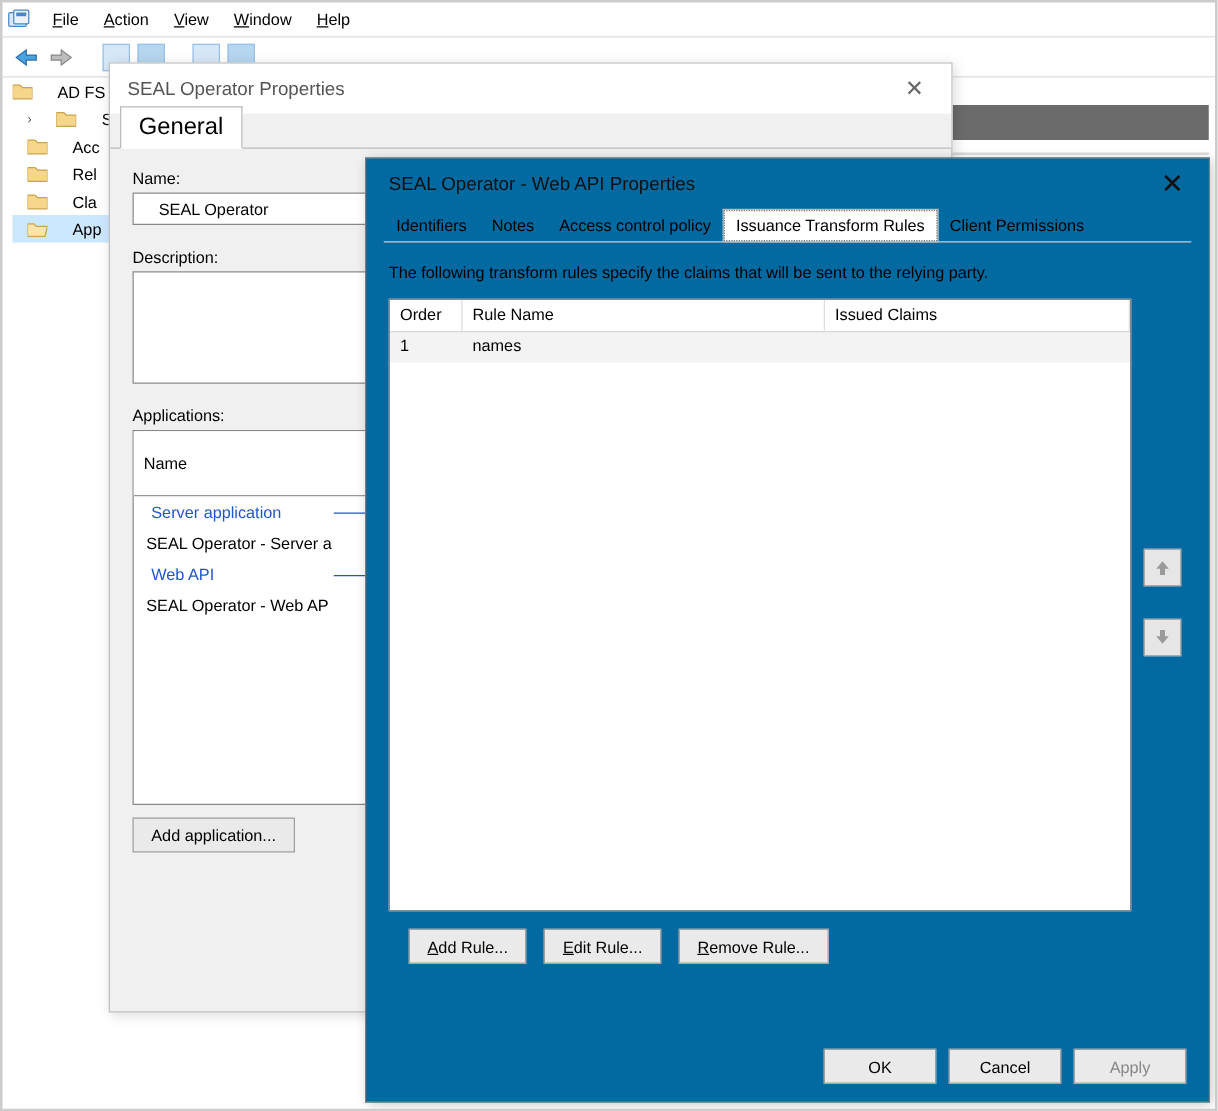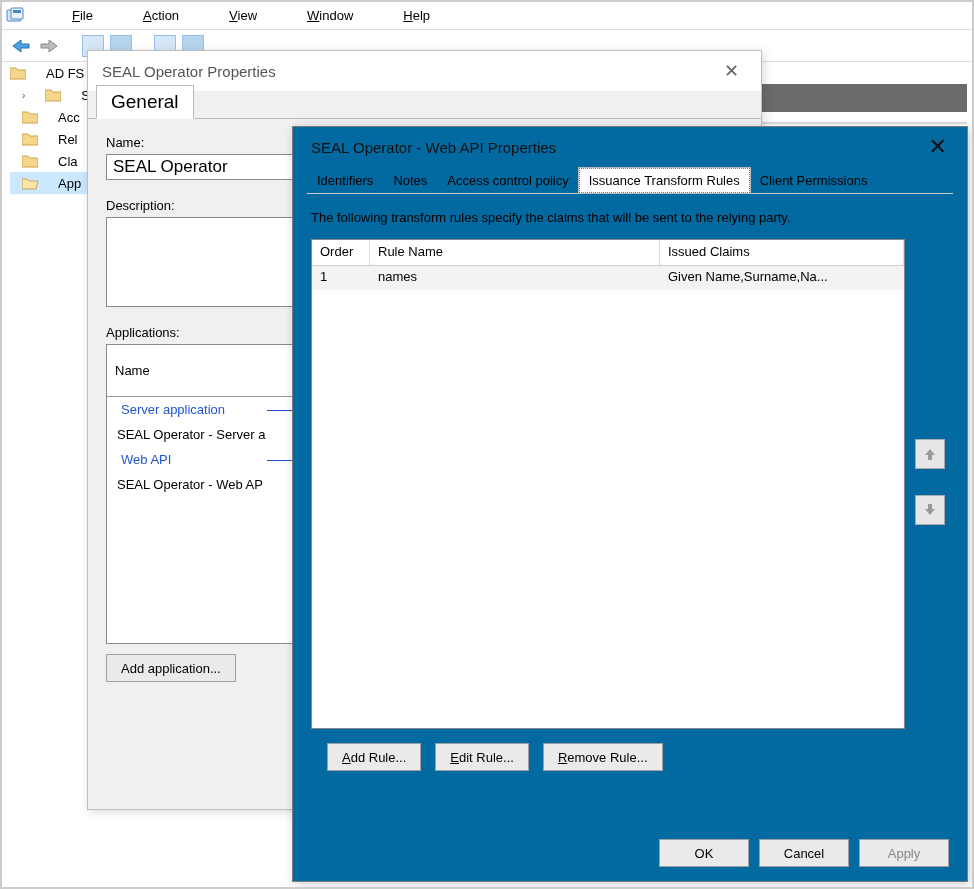--- a/index.html
+++ b/index.html
@@ -1,19 +1,19 @@
 <!DOCTYPE html>
 <html><head>
   <meta charset="utf-8">
   <style>
     * { box-sizing: border-box; font-family: 'Segoe UI', Tahoma, sans-serif; }
     body { margin: 0; background: #fff; width: 974px; height: 889px; overflow: hidden; position: relative; border: 2px solid #ccc; }
 
     
-    .menubar { height: 28px; display: flex; align-items: center; padding: 2px 4px; border-bottom: 1px solid #ddd; font-size: 13px; position: relative; gap: 30px; }
+    .menubar { height: 28px; display: flex; align-items: center; padding: 2px 4px; border-bottom: 1px solid #ddd; font-size: 13px; position: relative; }
     .menubar .mmc-icon { width: 18px; height: 18px; margin-right: 8px; display: inline-block; }
     .menubar .mmc-icon svg { width: 18px; height: 18px; }
     .menu-item { padding: 4px 10px; cursor: default; }
 
     
     .toolbar { height: 32px; display: flex; align-items: center; padding: 0 8px; border-bottom: 1px solid #ddd; gap: 6px; }
     .nav-arrow { width: 22px; height: 22px; display: flex; align-items: center; justify-content: center; }
     .toolbar-sep { width: 10px; }
     .toolbar-btn { width: 22px; height: 22px; background: #d6e7f7; border: 1px solid #9ac1e8; }
 
@@ -36,21 +36,21 @@
       box-shadow: 2px 2px 10px rgba(0,0,0,0.15);
     }
     .dlg-titlebar { height: 40px; display: flex; align-items: center; padding: 0 14px; font-size: 15px; color: #555; background: #fff; justify-content: space-between;}
     .close-x { font-size: 18px; color: #666; padding: 4px 8px; cursor: default; font-weight: 300; }
 
     .tabstrip1 { display: flex; padding: 0 8px; background: #f0f0f0; height: 28px; align-items: flex-end; border-bottom: 1px solid #bbb; }
     .tab1 { padding: 5px 14px; font-size: 19px; background: #fff; border: 1px solid #bbb; border-bottom: 1px solid #fff; margin-bottom: -1px; }
 
     .dlg1-body { padding: 16px 18px; font-size: 13px; }
     .field-label { margin-bottom: 4px; }
-    .text-input { width: 200px; height: 26px; border: 1px solid #888; background: #fff; padding: 2px 6px; font-size: 17px; }
+    .text-input { width: 200px; height: 26px; border: 1px solid #888; background: #fff; padding: 2px 20px; font-size: 13px; }
     .desc-box { width: 200px; height: 90px; border: 1px solid #888; background: #fff; margin-bottom: 18px; }
 
     .app-list { width: 200px; border: 1px solid #888; background: #fff; height: 300px; }
     .app-list-hdr { padding: 18px 8px; font-size: 13px; border-bottom: 1px solid #999; background: #fff; }
     .app-group { padding: 5px 14px; font-size: 13px; color: #2255cc; position: relative; }
     .app-group::after { content: ''; position: absolute; left: 160px; top: 50%; width: 40px; border-top: 1px solid #2255cc; }
     .app-item { padding: 5px 10px; font-size: 13px; white-space: nowrap; overflow: hidden; }
 
     .btn { height: 28px; padding: 0 14px; background: #eaeaea; border: 1px solid #a0a0a0; font-size: 13px; cursor: default; display: inline-flex; align-items: center; }
     .btn.disabled { color: #888; }
@@ -223,21 +223,20 @@
       <div class="rules-table-wrap">
         <div class="rules-table">
           <div class="rt-header">
             <div class="col-order">Order</div>
             <div class="col-name">Rule Name</div>
             <div class="col-claims">Issued Claims</div>
           </div>
           <div class="rt-row">
             <div class="col-order">1</div>
             <div class="col-name">names</div>
-            <div class="col-claims">Given Name,Surname,Na...</div>
           </div>
         </div>
 
         <div class="rule-actions">
           <button class="btn">
               <span><u class="ak">A</u>dd Rule...</span>
             </button>
           <button class="btn">
               <span><u class="ak">E</u>dit Rule...</span>
             </button>

